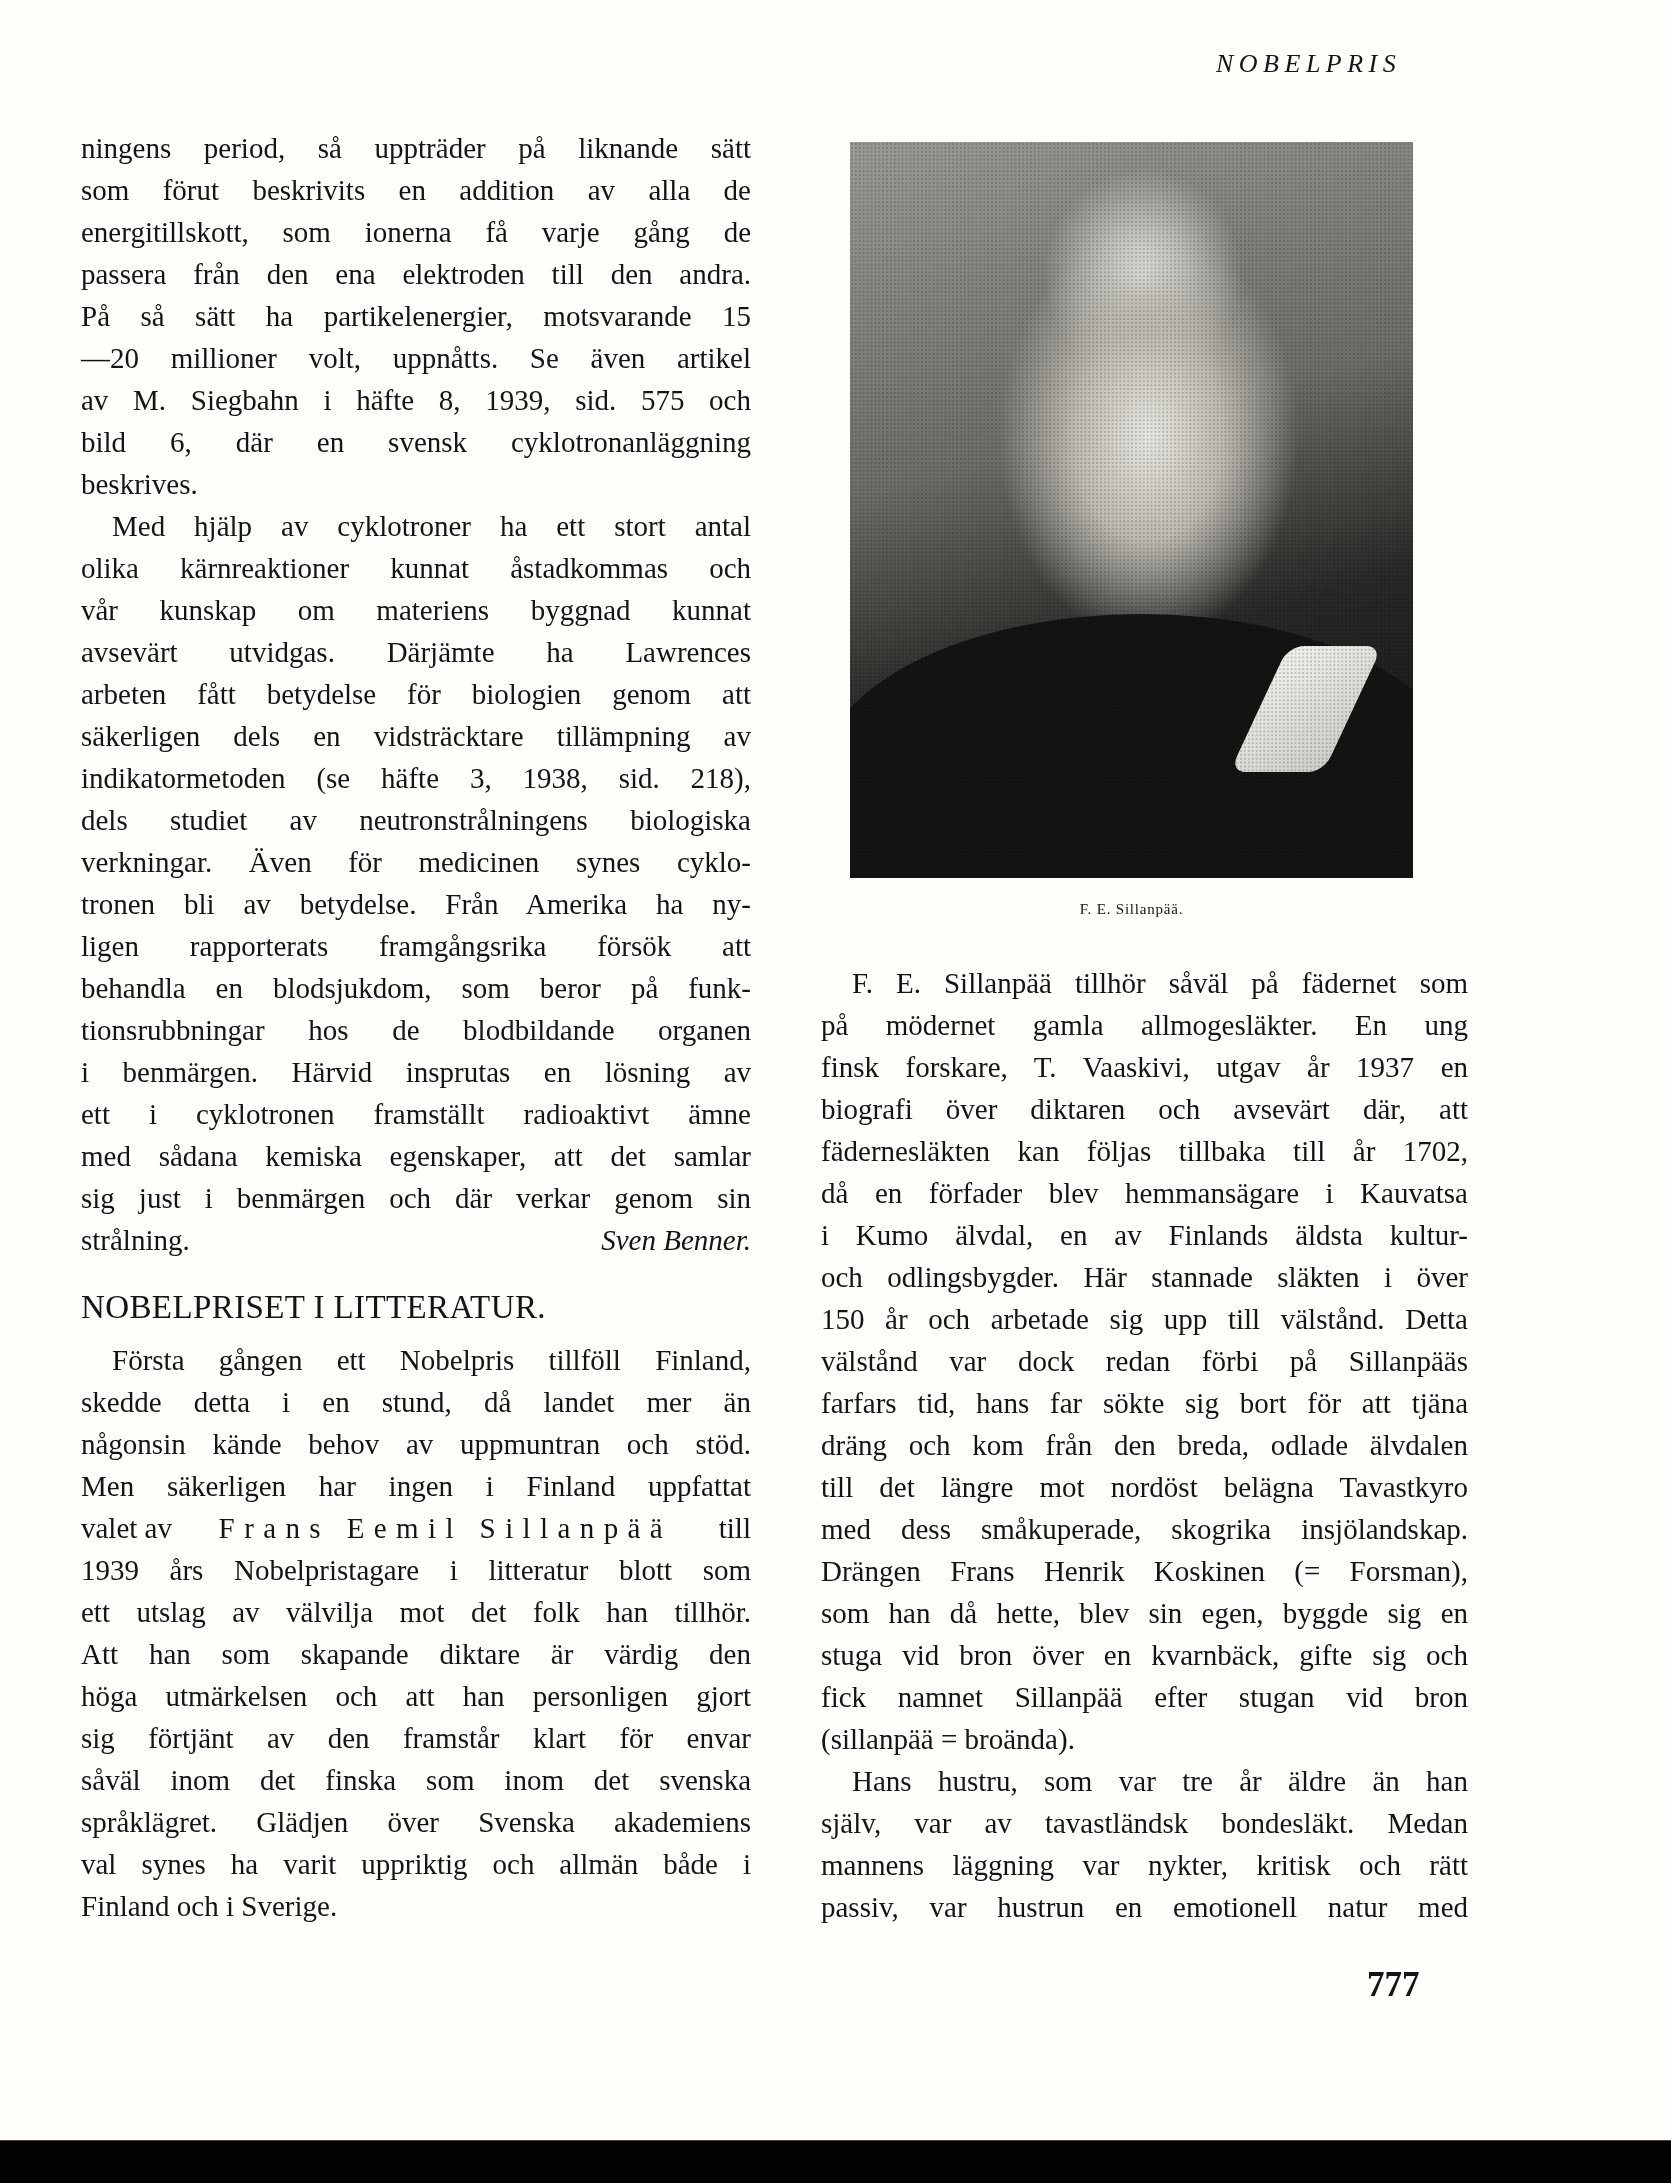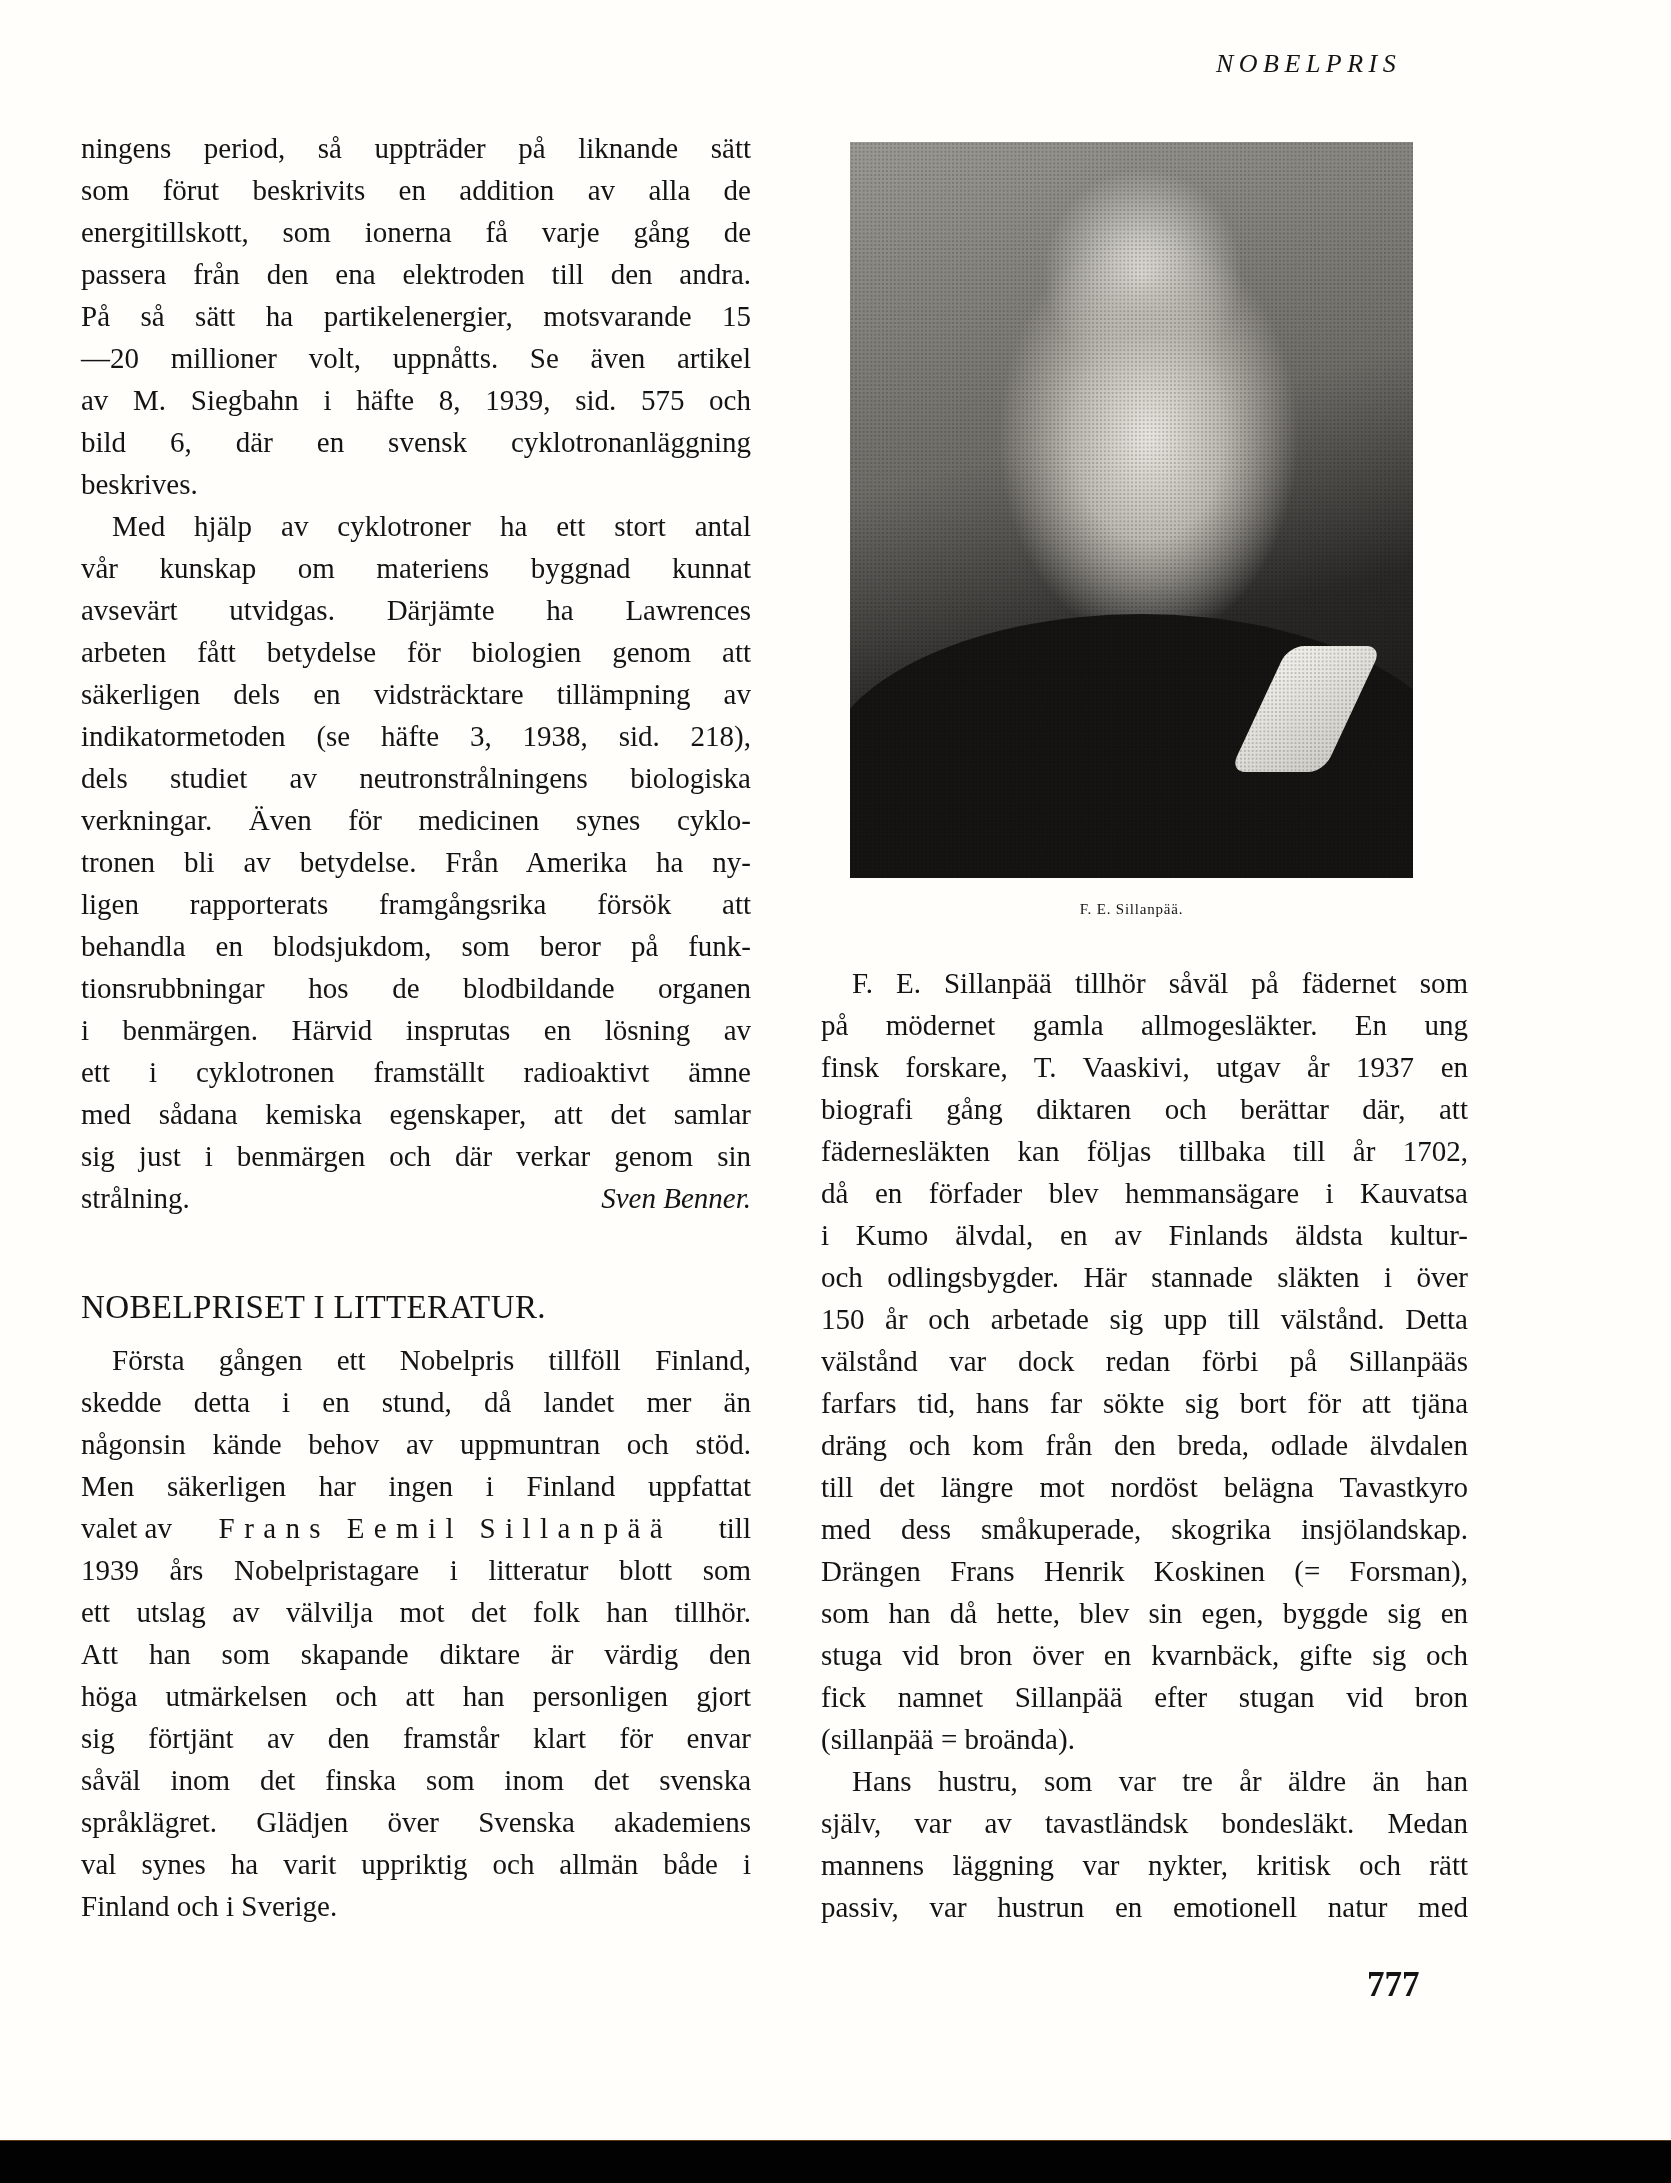--- a/index.html
+++ b/index.html
@@ -83,20 +83,21 @@
     <span class="line">energitillskott, som ionerna få varje gång de</span>
     <span class="line">passera från den ena elektroden till den andra.</span>
     <span class="line">På så sätt ha partikelenergier, motsvarande 15</span>
     <span class="line">—20 millioner volt, uppnåtts. Se även artikel</span>
     <span class="line">av M. Siegbahn i häfte 8, 1939, sid. 575 och</span>
     <span class="line">bild 6, där en svensk cyklotronanläggning</span>
     <span class="line last">beskrives.</span>
   </p>
   <p style="margin-top:0;">
     <span class="line" style="padding-left:31px;">Med hjälp av cyklotroner ha ett stort antal</span>
+    <span class="line">olika kärnreaktioner kunnat åstadkommas och</span>
     <span class="line">vår kunskap om materiens byggnad kunnat</span>
     <span class="line">avsevärt utvidgas. Därjämte ha Lawrences</span>
     <span class="line">arbeten fått betydelse för biologien genom att</span>
     <span class="line">säkerligen dels en vidsträcktare tillämpning av</span>
     <span class="line">indikatormetoden (se häfte 3, 1938, sid. 218),</span>
     <span class="line">dels studiet av neutronstrålningens biologiska</span>
     <span class="line">verkningar. Även för medicinen synes cyklo-</span>
     <span class="line">tronen bli av betydelse. Från Amerika ha ny-</span>
     <span class="line">ligen rapporterats framgångsrika försök att</span>
     <span class="line">behandla en blodsjukdom, som beror på funk-</span>
@@ -142,21 +143,21 @@
   <div class="shirt"></div>
   <div class="halftone"></div>
 </div>
 <div class="caption">F. E. Sillanpää.</div>
 
 <div class="col col-right">
   <p>
     <span class="line" style="padding-left:31px;">F. E. Sillanpää tillhör såväl på fädernet som</span>
     <span class="line">på mödernet gamla allmogesläkter. En ung</span>
     <span class="line">finsk forskare, T. Vaaskivi, utgav år 1937 en</span>
-    <span class="line">biografi gång diktaren och berättar där, att</span>
+    <span class="line">biografi över diktaren och avsevärt där, att</span>
     <span class="line">fädernesläkten kan följas tillbaka till år 1702,</span>
     <span class="line">då en förfader blev hemmansägare i Kauvatsa</span>
     <span class="line">i Kumo älvdal, en av Finlands äldsta kultur-</span>
     <span class="line">och odlingsbygder. Här stannade släkten i över</span>
     <span class="line">150 år och arbetade sig upp till välstånd. Detta</span>
     <span class="line">välstånd var dock redan förbi på Sillanpääs</span>
     <span class="line">farfars tid, hans far sökte sig bort för att tjäna</span>
     <span class="line">dräng och kom från den breda, odlade älvdalen</span>
     <span class="line">till det längre mot nordöst belägna Tavastkyro</span>
     <span class="line">med dess småkuperade, skogrika insjölandskap.</span>

